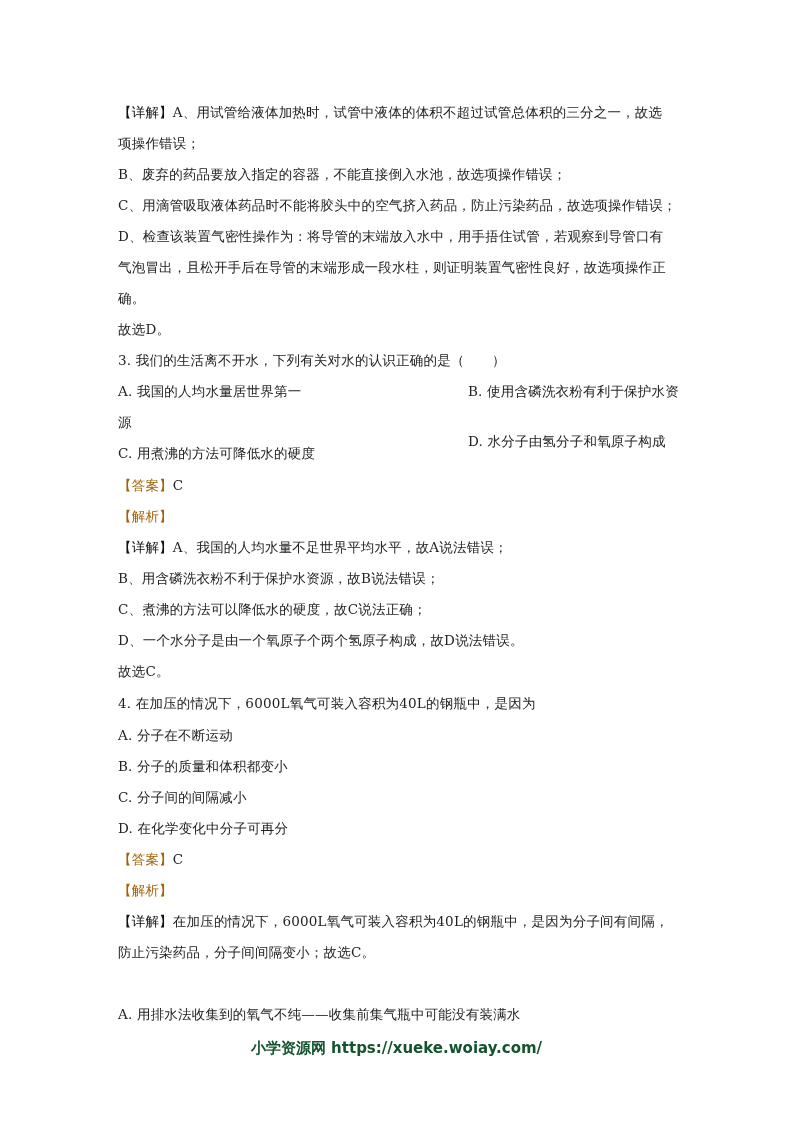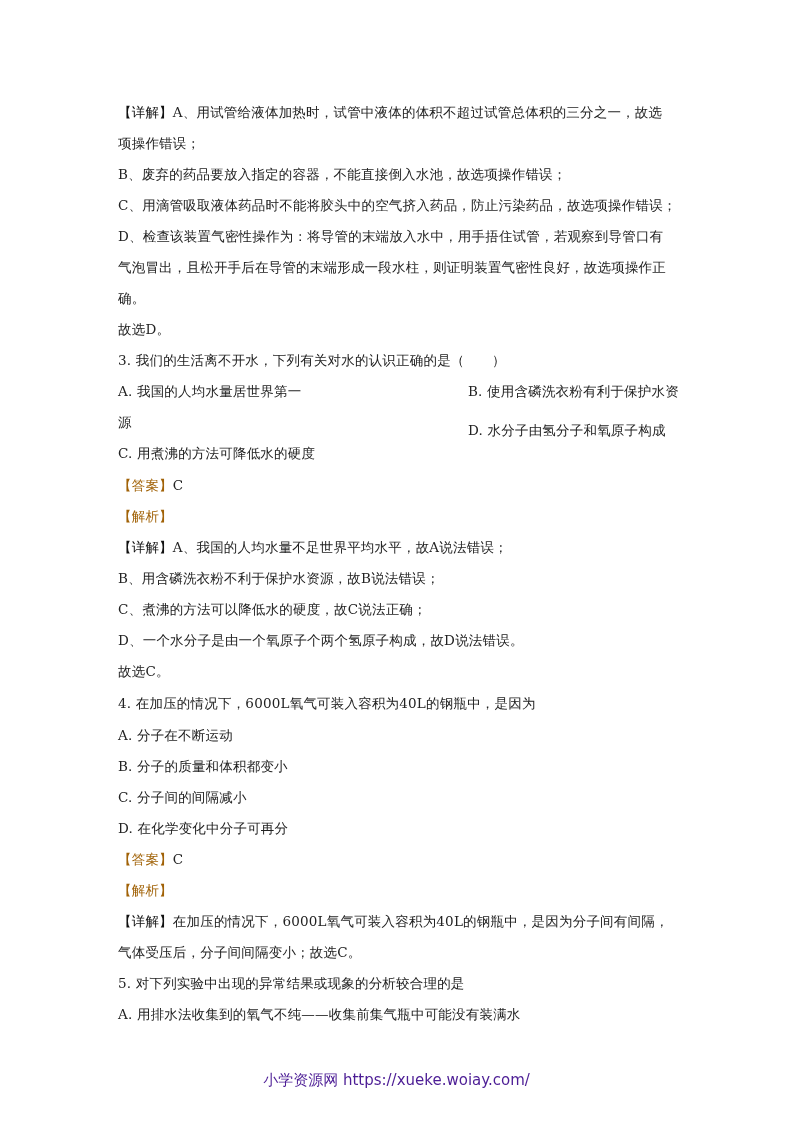--- a/index.html
+++ b/index.html
@@ -3,58 +3,57 @@
   <meta charset="utf-8">
   <style>
     html, body { margin: 0; padding: 0; background: #ffffff; }
     body { width: 793px; height: 1122px; position: relative; overflow: hidden;
            font-family: "DejaVu Serif", "Liberation Serif", serif; color: #222; }
     .page { position: absolute; left: 0; top: 0; width: 793px; height: 1122px; }
     .line { position: absolute; left: 118px; font-size: 13.5px; line-height: 18px; white-space: nowrap; letter-spacing: 0.2px; }
     .tag { color: #111; }
     .tag-blue { color: #a16207; }
     .opt-right { position: absolute; left: 444px; margin-left: 24px; }
-    .footer { position: absolute; left: 0; width: 793px; top: 1071px; text-align: center;
-              font-family: "DejaVu Sans", "Liberation Sans", sans-serif; font-size: 15px; color: #4c1d95; }
+    .footer { position: absolute; left: 0; width: 793px; top: 1039px; text-align: center;
+              font-family: "DejaVu Sans", "Liberation Sans", sans-serif; font-size: 15px; color: #14532d; font-weight: bold; }
   </style>
 </head>
 <body>
 
 <div class="page">
 
   <div class="line" style="top:103px"><span class="tag">【详解】</span><span>A、用试管给液体加热时，试管中液体的体积不超过试管总体积的三分之一，故选</span></div>
   <div class="line" style="top:134px">项操作错误；</div>
   <div class="line" style="top:196px">C、用滴管吸取液体药品时不能将胶头中的空气挤入药品，防止污染药品，故选项操作错误；</div>
   <div class="line" style="top:165px">B、废弃的药品要放入指定的容器，不能直接倒入水池，故选项操作错误；</div>
   <div class="line" style="top:227px">D、检查该装置气密性操作为：将导管的末端放入水中，用手捂住试管，若观察到导管口有</div>
   <div class="line" style="top:258px">气泡冒出，且松开手后在导管的末端形成一段水柱，则证明装置气密性良好，故选项操作正</div>
   <div class="line" style="top:289px">确。</div>
   <div class="line" style="top:320px">故选D。</div>
 
   <div class="line" style="top:351px">3.  我们的生活离不开水，下列有关对水的认识正确的是（　　）</div>
   <div class="line" style="top:382px">A.  我国的人均水量居世界第一</div>
   <div class="line opt-right" style="top:382px">B.  使用含磷洗衣粉有利于保护水资</div>
   <div class="line" style="top:413px">源</div>
   <div class="line" style="top:444px">C.  用煮沸的方法可降低水的硬度</div>
-  <div class="line opt-right" style="top:421px">D.  水分子由氢分子和氧原子构成</div>
+  <div class="line opt-right" style="top:432px">D.  水分子由氢分子和氧原子构成</div>
   <div class="line" style="top:476px"><span class="tag-blue">【答案】</span><span>C</span></div>
   <div class="line tag-blue" style="top:507px">【解析】</div>
   <div class="line" style="top:569px">B、用含磷洗衣粉不利于保护水资源，故B说法错误；</div>
   <div class="line" style="top:538px"><span class="tag">【详解】</span><span>A、我国的人均水量不足世界平均水平，故A说法错误；</span></div>
   <div class="line" style="top:600px">C、煮沸的方法可以降低水的硬度，故C说法正确；</div>
   <div class="line" style="top:631px">D、一个水分子是由一个氧原子个两个氢原子构成，故D说法错误。</div>
   <div class="line" style="top:662px">故选C。</div>
 
   <div class="line" style="top:694px">4.  在加压的情况下，6000L氧气可装入容积为40L的钢瓶中，是因为</div>
   <div class="line" style="top:726px">A.  分子在不断运动</div>
   <div class="line" style="top:757px">B.  分子的质量和体积都变小</div>
   <div class="line" style="top:788px">C.  分子间的间隔减小</div>
   <div class="line" style="top:819px">D.  在化学变化中分子可再分</div>
   <div class="line" style="top:850px"><span class="tag-blue">【答案】</span><span>C</span></div>
   <div class="line tag-blue" style="top:881px">【解析】</div>
   <div class="line" style="top:912px"><span class="tag">【详解】</span><span>在加压的情况下，6000L氧气可装入容积为40L的钢瓶中，是因为分子间有间隔，</span></div>
-  <div class="line" style="top:943px">气体受压后，分子间间隔变小；故选C。</div>
+  <div class="line" style="top:943px">防止污染药品，分子间间隔变小；故选C。</div>
 
-  <div class="line" style="top:974px">5.  对下列实验中出现的异常结果或现象的分析较合理的是</div>
   <div class="line" style="top:1005px">A.  用排水法收集到的氧气不纯——收集前集气瓶中可能没有装满水</div>
 
   <div class="footer">小学资源网 https://xueke.woiay.com/</div>
 </div>
 
 </body></html>

